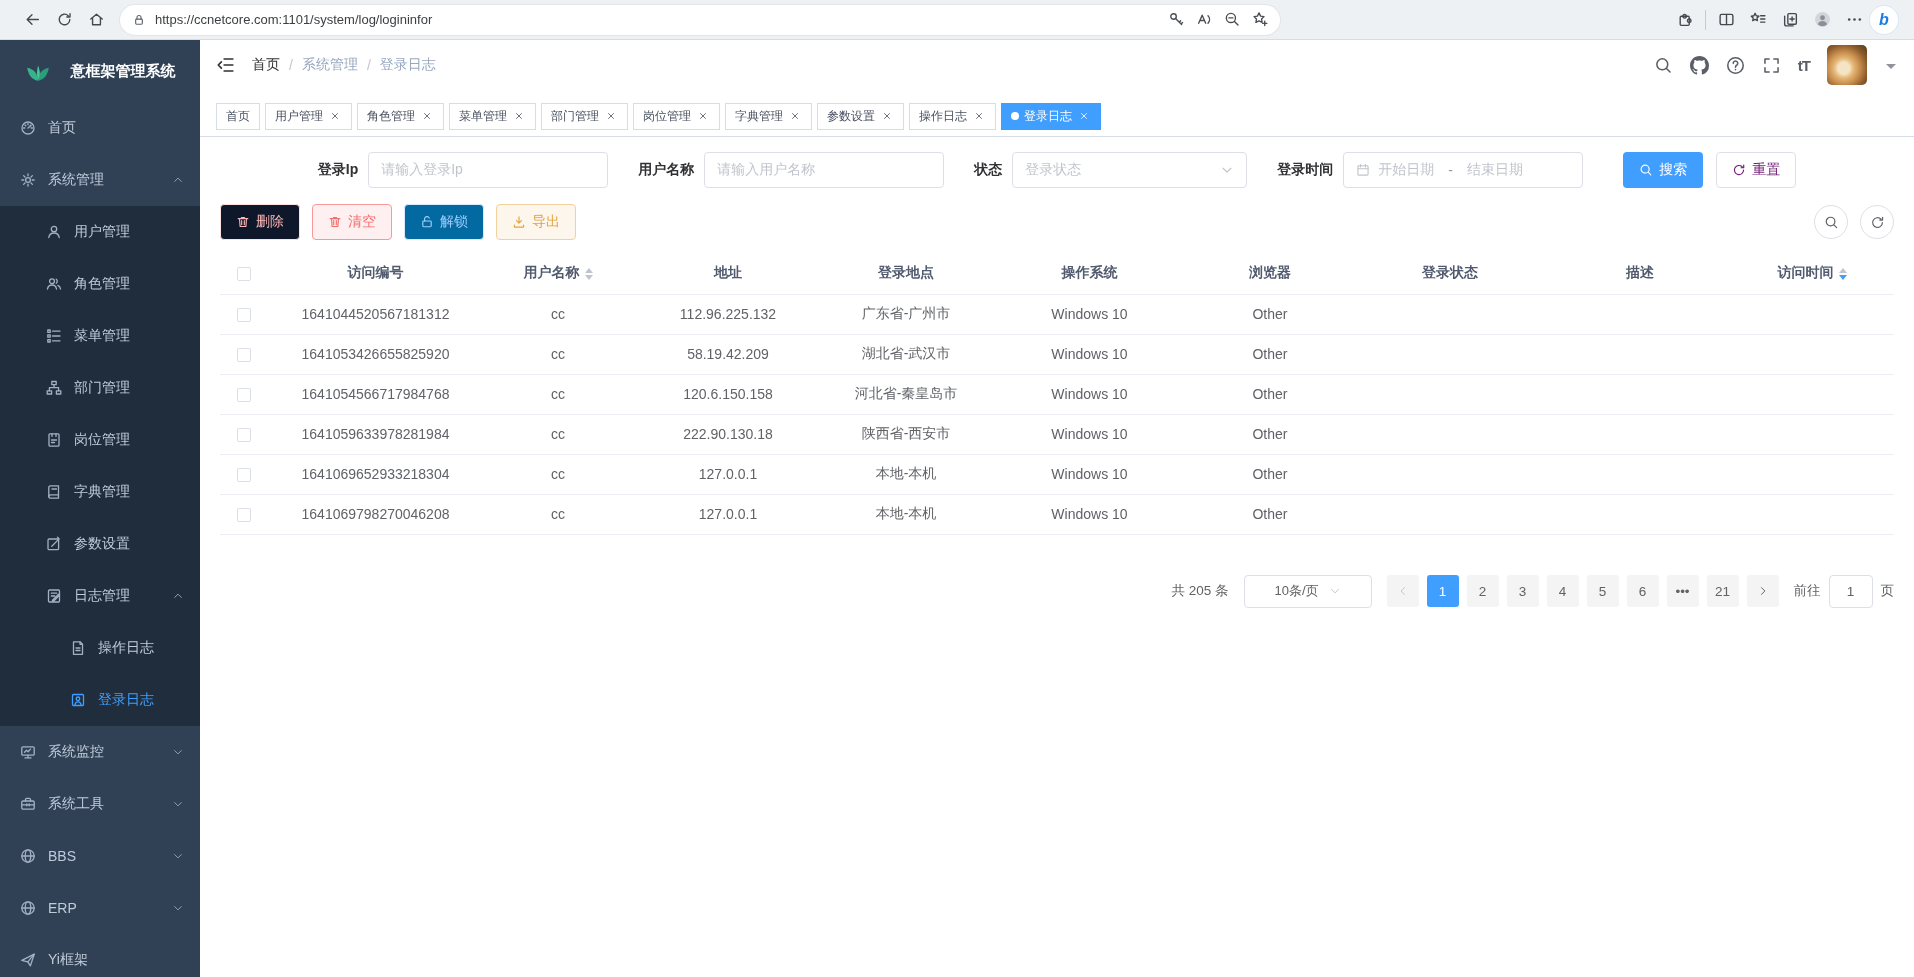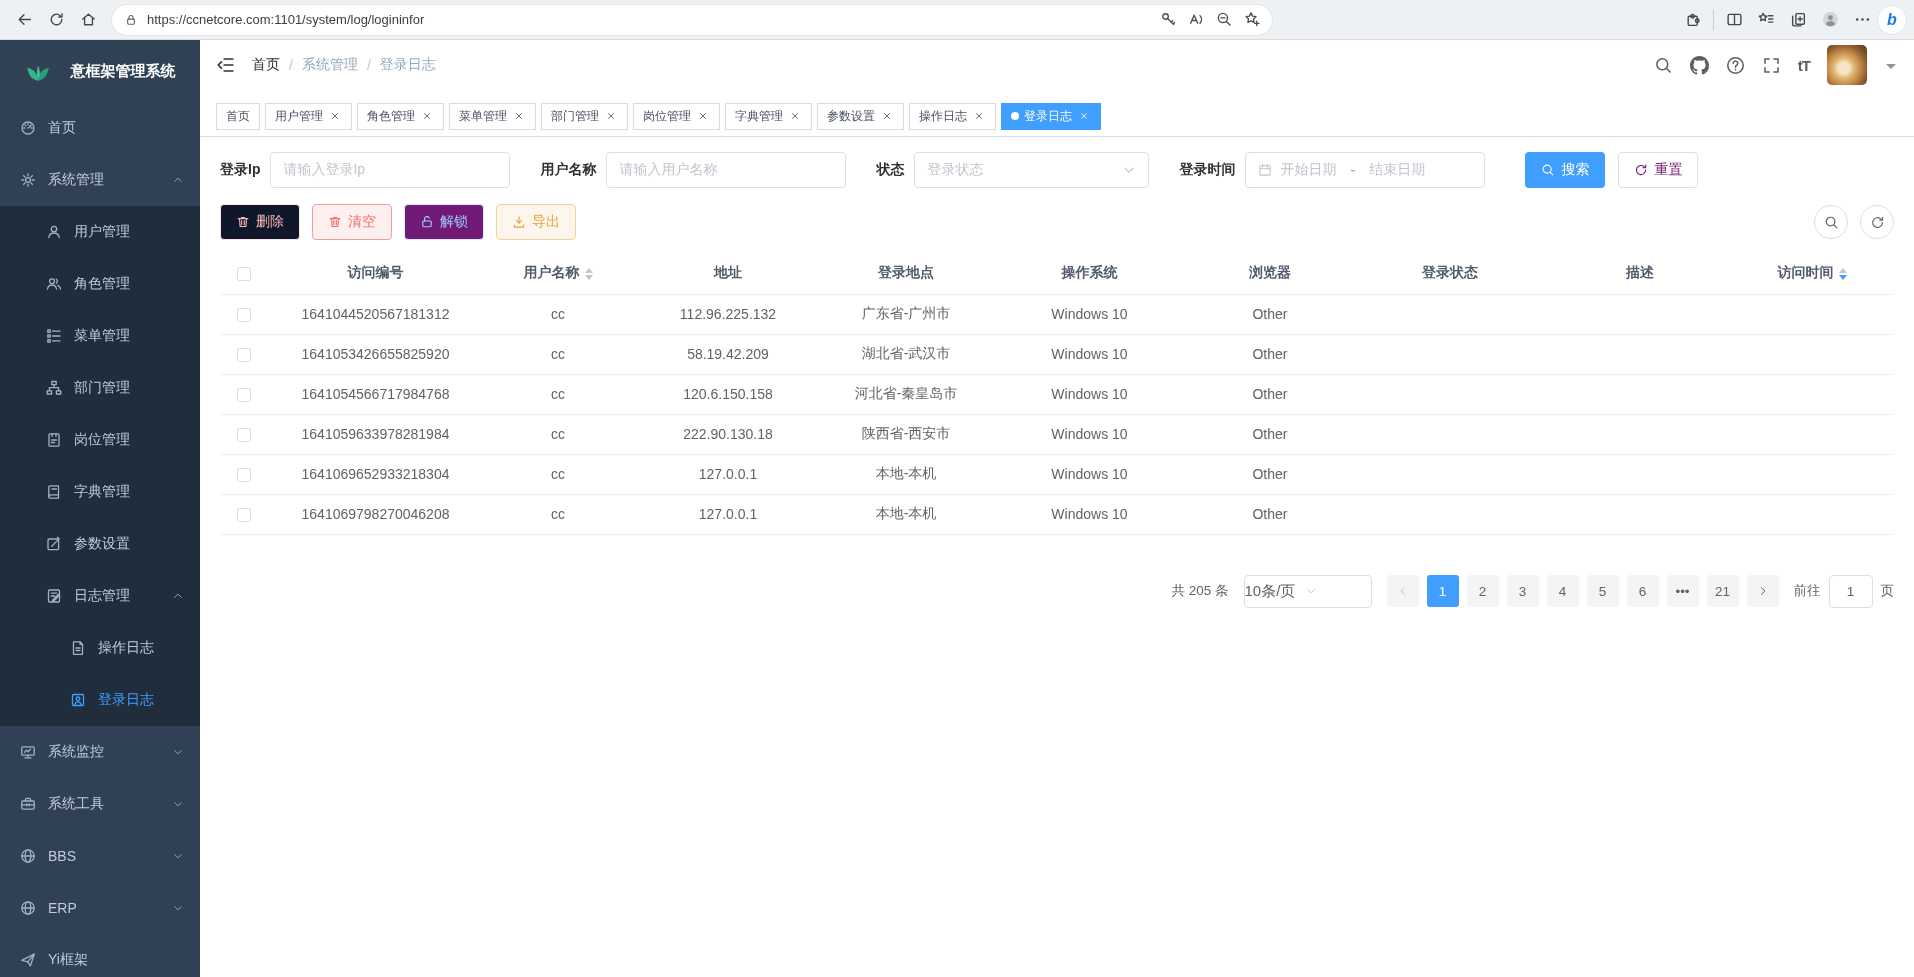--- a/index.html
+++ b/index.html
@@ -1,21 +1,21 @@
 <!DOCTYPE html>
 <html><head>
 <meta charset="utf-8">
 <style>
   * { margin:0; padding:0; box-sizing:border-box; }
   html,body { width:1914px; height:977px; overflow:hidden; background:#fff;
     font-family:"Liberation Sans","DejaVu Sans",sans-serif; }
 
   
   .browser { height:40px; background:#eef1f4; border-bottom:1px solid #d8dbe0;
-    display:flex; align-items:center; padding:0 8px; }
+    display:flex; align-items:center; padding:0 16px; }
   .bbtn { width:32px; height:32px; border-radius:6px; display:flex; align-items:center;
     justify-content:center; color:#45484d; flex:0 0 auto; }
   .bbtn svg, .addr-ic svg { width:17px; height:17px; }
   .addr { flex:0 1 1160px; height:30px; background:#fff; border-radius:15px;
     box-shadow:0 0 0 1px #e2e5e9; display:flex; align-items:center;
     padding:0 6px 0 12px; margin:0 8px; min-width:0; }
   .addr .lock-ic { color:#5f6368; display:flex; }
   .addr .lock-ic svg { width:14px; height:14px; }
   .url { flex:1; font-size:13px; color:#3c4043; margin-left:9px; white-space:nowrap;
     overflow:hidden; }
@@ -69,41 +69,41 @@
     gap:5px; padding:10px 16px 4px; background:#fff; }
   .tag { height:27px; border:1px solid #d8dce5; background:#fff; color:#495060;
     font-size:12px; display:flex; align-items:center; gap:5px; padding:0 9px; cursor:pointer; }
   .tag .dot { width:8px; height:8px; border-radius:50%; background:#fff; flex:0 0 auto; }
   .tag.active { background:#409eff; border-color:#409eff; color:#fff; }
   .tag .x { width:14px; height:14px; display:flex; align-items:center; justify-content:center; }
   .tag .x svg { width:10px; height:10px; }
 
   
   .content { padding:15px 20px 0; }
-  .filters { display:flex; align-items:center; font-size:14px; }
+  .filters { display:flex; align-items:center; font-size:14px;justify-content:center; }
   .flabel { font-weight:700; color:#303133; margin-right:10px; white-space:nowrap; }
   .fgap { margin-left:30px; }
   .box { height:36px; border:1px solid #dcdfe6; border-radius:4px; background:#fff;
     display:flex; align-items:center; padding:0 12px; color:#c0c4cc; font-size:14px; }
   .w240 { width:240px; } .w235 { width:235px; }
   .box .caret { margin-left:auto; color:#c0c4cc; display:flex; }
   .box .caret svg, .box .cal svg { width:14px; height:14px; }
   .box .cal { color:#c0c4cc; display:flex; margin-right:8px; }
   .dsep { margin:0 14px; color:#999; }
   .btn { height:36px; border-radius:4px; border:1px solid transparent; cursor:pointer;
     display:inline-flex; align-items:center; gap:6px; padding:0 15px; font-size:14px;
     font-family:inherit; background:#fff; }
   .btn svg { width:14px; height:14px; }
   .btn-search { background:#409eff; color:#fff; margin-left:40px; }
   .btn-reset { border-color:#dcdfe6; color:#701a75; margin-left:13px; }
 
   .toolbar { margin-top:16px; display:flex; align-items:center; gap:12px; }
   .btn-del    { background:#0f172a; color:#fab6b6; border-color:#fde2e2; cursor:not-allowed; }
   .btn-clear  { background:#fef0f0; color:#f56c6c; border-color:#f89898; }
-  .btn-unlock { background:#701a75; color:#a0cfff; border-color:#d9ecff; cursor:not-allowed; }
+  .btn-unlock { background:#0369a1; color:#a0cfff; border-color:#d9ecff; cursor:not-allowed; }
   .btn-export { background:#fdf6ec; color:#e6a23c; border-color:#f3d19e; }
   .tool-right { margin-left:auto; display:flex; gap:12px; }
   .circle-btn { width:34px; height:34px; border-radius:50%; border:1px solid #dcdfe6;
     background:#fff; color:#606266; display:flex; align-items:center; justify-content:center;
     cursor:pointer; }
   .circle-btn svg { width:15px; height:15px; }
 
   table { width:100%; border-collapse:collapse; table-layout:fixed; margin-top:13px;
     font-size:14px; }
   th { height:41px; font-weight:700; color:#515a6e; border-bottom:1px solid #ebeef5;
@@ -114,21 +114,21 @@
     border-radius:2px; background:#fff; vertical-align:middle; cursor:pointer; }
   .sort { display:inline-flex; flex-direction:column; gap:2px; margin-left:5px;
     vertical-align:middle; }
   .sort .up   { width:0; height:0; border:4px solid transparent; border-bottom:5px solid #c0c4cc; border-top:none; }
   .sort .down { width:0; height:0; border:4px solid transparent; border-top:5px solid #c0c4cc; border-bottom:none; }
   .sort.desc .down { border-top-color:#409eff; }
 
   .pagination { margin-top:40px; display:flex; align-items:center; justify-content:flex-end;
     gap:15px; font-size:13.5px; color:#606266; padding-bottom:30px; }
   .psize { width:128px; height:33px; border:1px solid #dcdfe6; border-radius:4px;
-    display:flex; align-items:center; justify-content:flex-start; gap:10px; font-size:15px;
+    display:flex; align-items:center; justify-content:center; gap:10px; font-size:13px;
     color:#606266; cursor:pointer; }
   .psize .caret { color:#c0c4cc; display:flex; } .psize .caret svg { width:12px; height:12px; }
   .pager { display:flex; align-items:center; gap:8px; }
   .pbtn { min-width:32px; height:32px; background:#f4f4f5; border-radius:3px; padding:0 4px;
     display:flex; align-items:center; justify-content:center; color:#606266; cursor:pointer; }
   .pbtn.active { background:#409eff; color:#fff; }
   .pbtn svg { width:12px; height:12px; }
   .pbtn.prev { color:#c0c4cc; cursor:not-allowed; }
   .goto { display:flex; align-items:center; gap:8px; }
   .goto-input { width:44px; height:33px; border:1px solid #dcdfe6; border-radius:4px;

